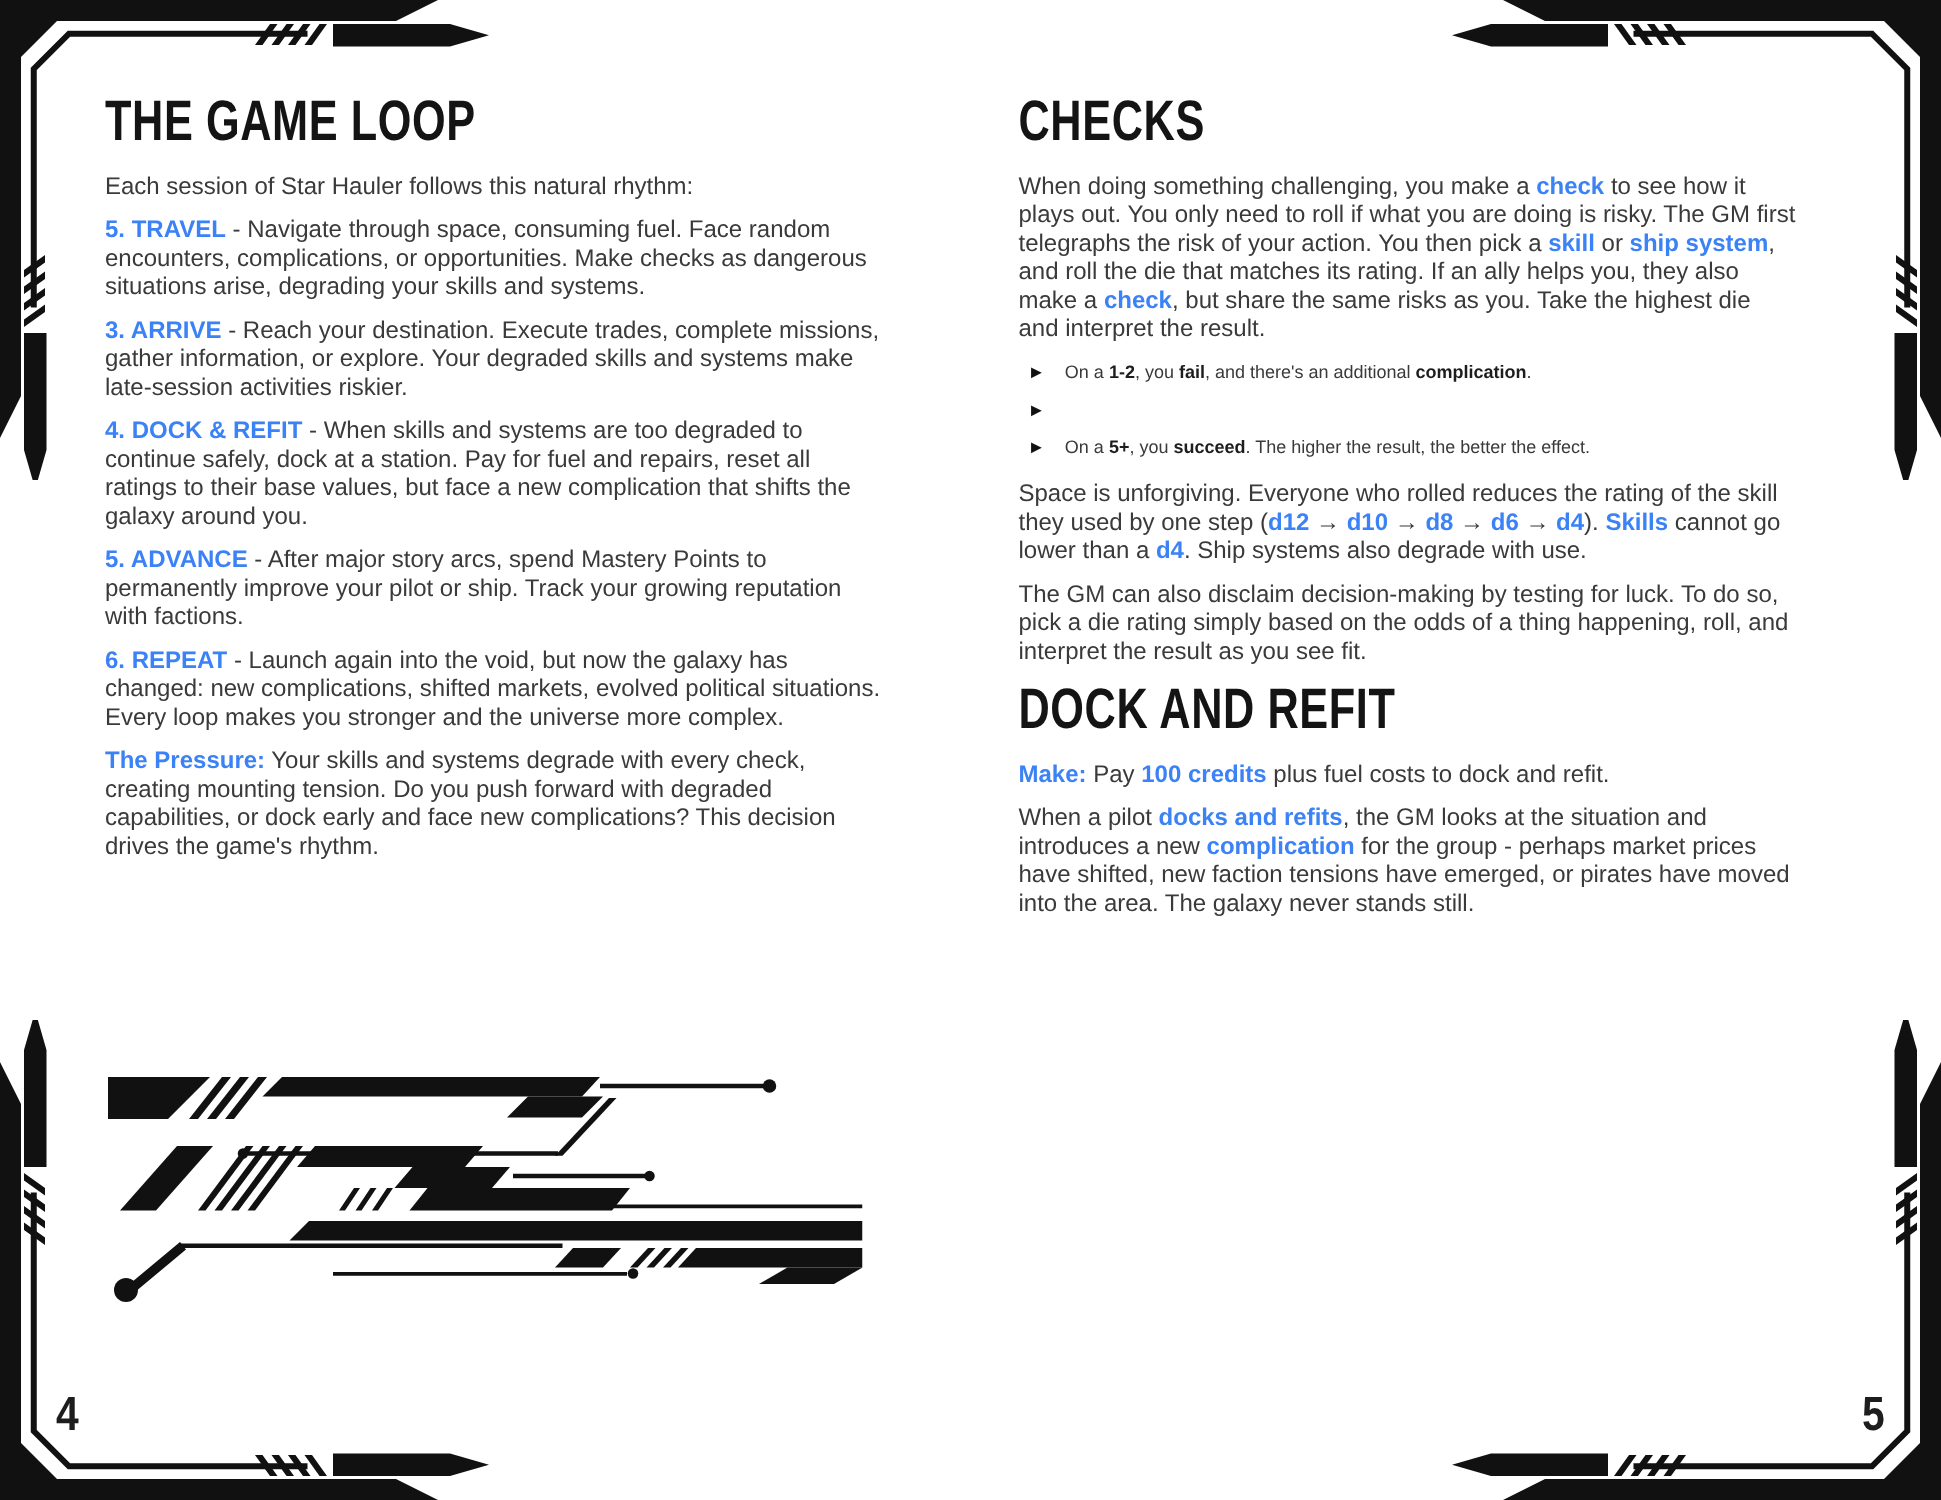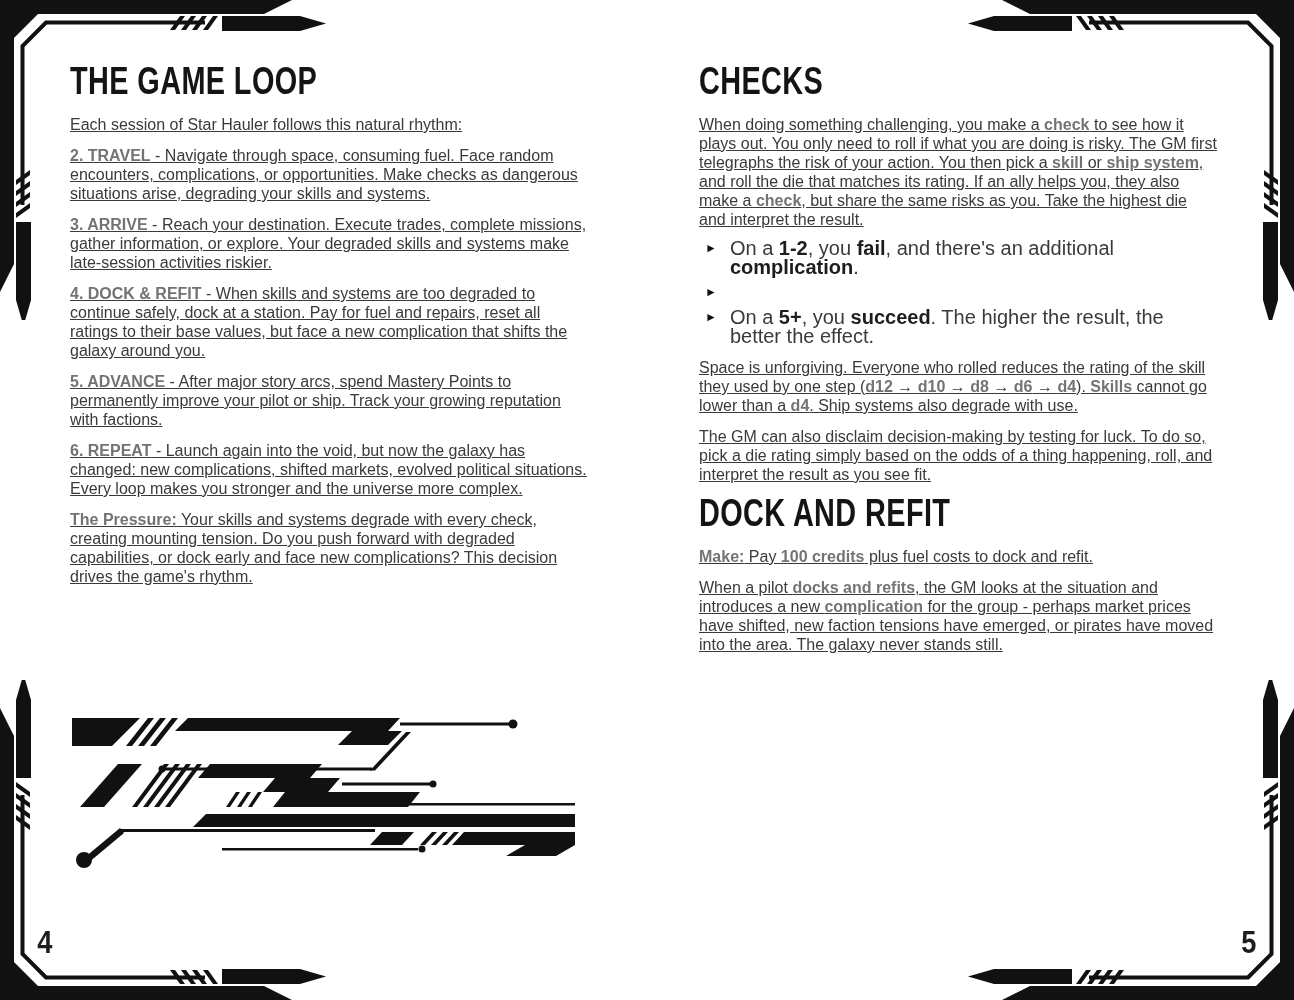--- a/index.html
+++ b/index.html
@@ -6,37 +6,37 @@
   body{
     width:1294px;height:1000px;position:relative;overflow:hidden;
     background:#ffffff;
     font-family:"Liberation Sans", sans-serif;
     color:#3a3a3a;
   }
   .spread{position:absolute;inset:0;border-radius:18px;}
   
   .col{position:absolute;top:0;width:519px;padding-top:62px;}
   .col-left{left:70px;}
-  .col-right{left:699px;}
+  .col-right{left:679px;}
   h1{
     margin:0 0 15px 0;line-height:1;font-size:38px;font-weight:bold;color:#141414;
   }
   h1 .cond{
     display:inline-block;transform:scaleX(0.76);transform-origin:0 50%;
     white-space:nowrap;letter-spacing:0.5px;
   }
   h1.h2{margin-top:9px;}
-  p.body{font-size:16px;line-height:19px;margin:12px 0 10px 0;text-decoration:underline;}
-  p.body b{color:#737373;text-align:right;}
+  p.body{font-size:16px;line-height:19px;margin:0 0 10px 0;}
+  p.body b{color:#3b82f6;text-align:right;}
   .bullets{margin:2px 0 12px 0;}
   .bullet{display:flex;gap:13px;padding-left:6px;margin-bottom:6px;}
   .bullet .marker{
     flex:0 0 auto;color:#111;font-size:12px;line-height:19px;
   }
-  .bullet .btext{font-size:20px;line-height:19px;}
+  .bullet .btext{font-size:12px;line-height:19px;}
   .bullet .btext b{color:#1d1d1d;}
   
   .pagenum{
     position:absolute;top:926px;font-size:32px;font-weight:bold;color:#1d1d1d;line-height:1;
   }
   .pagenum .cond{display:inline-block;transform:scaleX(0.85);transform-origin:50% 50%;}
   .pagenum.pn-left{left:36px;}
   .pagenum.pn-right{right:36px;}
   
   .corner{position:absolute;width:330px;height:320px;}
@@ -115,21 +115,21 @@
       <path class="ink" d="M30,181 L16,191 L16,196 L30,186 Z"></path>
       <path class="ink" d="M30,192 L16,202 L16,207 L30,197 Z"></path>
       <path class="ink" d="M30,203 L16,213 L16,218 L30,208 Z"></path>
       <path class="ink" d="M16,222 L31,222 L31,300 L23.5,326 L16,300 Z"></path>
     </svg>
   </div>
 
   <div class="col col-left">
     <h1><span class="cond">THE GAME LOOP</span></h1>
     <p class="body">Each session of Star Hauler follows this natural rhythm:</p>
-    <p class="body"><b>2. TRAVEL</b> - Navigate through space, consuming fuel. Face random encounters, complications, or opportunities. Make checks as dangerous situations arise, degrading your skills and systems.</p>
+    <p class="body"><b>5. TRAVEL</b> - Navigate through space, consuming fuel. Face random encounters, complications, or opportunities. Make checks as dangerous situations arise, degrading your skills and systems.</p>
     <p class="body"><b>3. ARRIVE</b> - Reach your destination. Execute trades, complete missions, gather information, or explore. Your degraded skills and systems make late-session activities riskier.</p>
     <p class="body"><b>4. DOCK &amp; REFIT</b> - When skills and systems are too degraded to continue safely, dock at a station. Pay for fuel and repairs, reset all ratings to their base values, but face a new complication that shifts the galaxy around you.</p>
     <p class="body"><b>5. ADVANCE</b> - After major story arcs, spend Mastery Points to permanently improve your pilot or ship. Track your growing reputation with factions.</p>
     <p class="body"><b>6. REPEAT</b> - Launch again into the void, but now the galaxy has changed: new complications, shifted markets, evolved political situations. Every loop makes you stronger and the universe more complex.</p>
     <p class="body"><b>The Pressure:</b> Your skills and systems degrade with every check, creating mounting tension. Do you push forward with degraded capabilities, or dock early and face new complications? This decision drives the game's rhythm.</p>
   </div>
 
   <svg class="circuit" viewBox="0 0 505 160" xmlns="http://www.w3.org/2000/svg">
     <path class="ink" d="M2,6 L70,6 L42,34 L2,34 Z"></path>
     <path class="ink" d="M56,34 L78,6 L84,6 L62,34 Z"></path>

